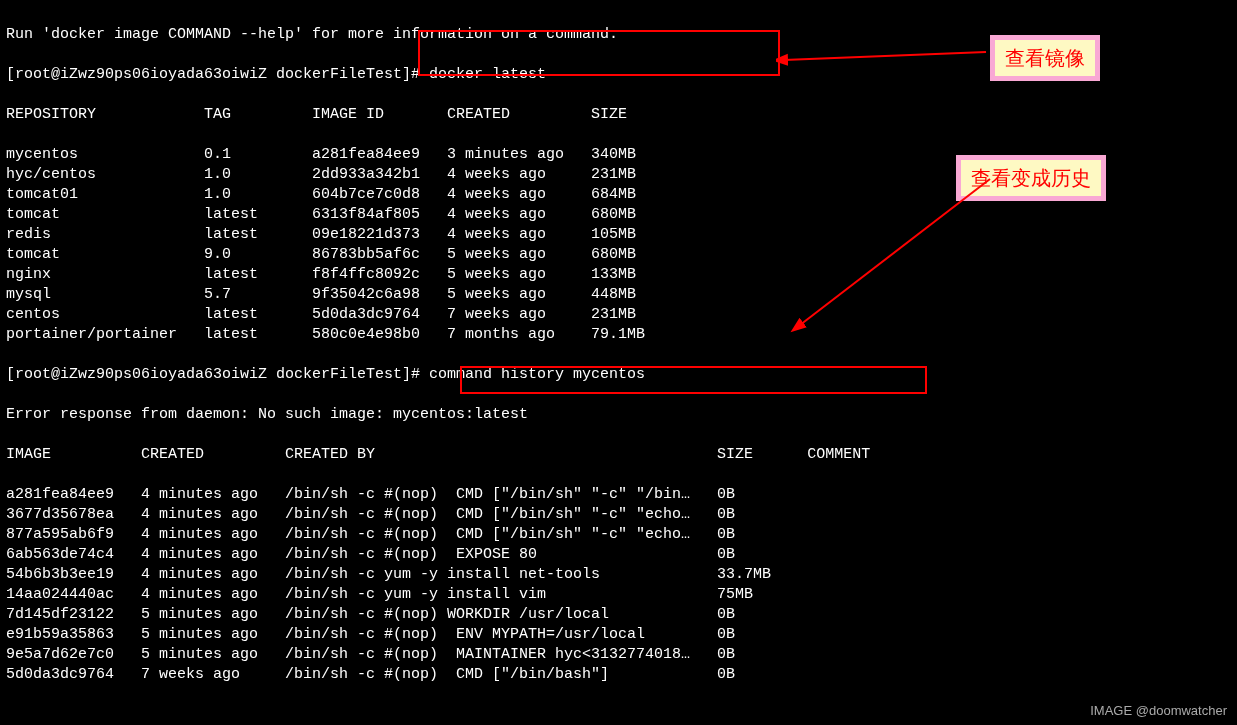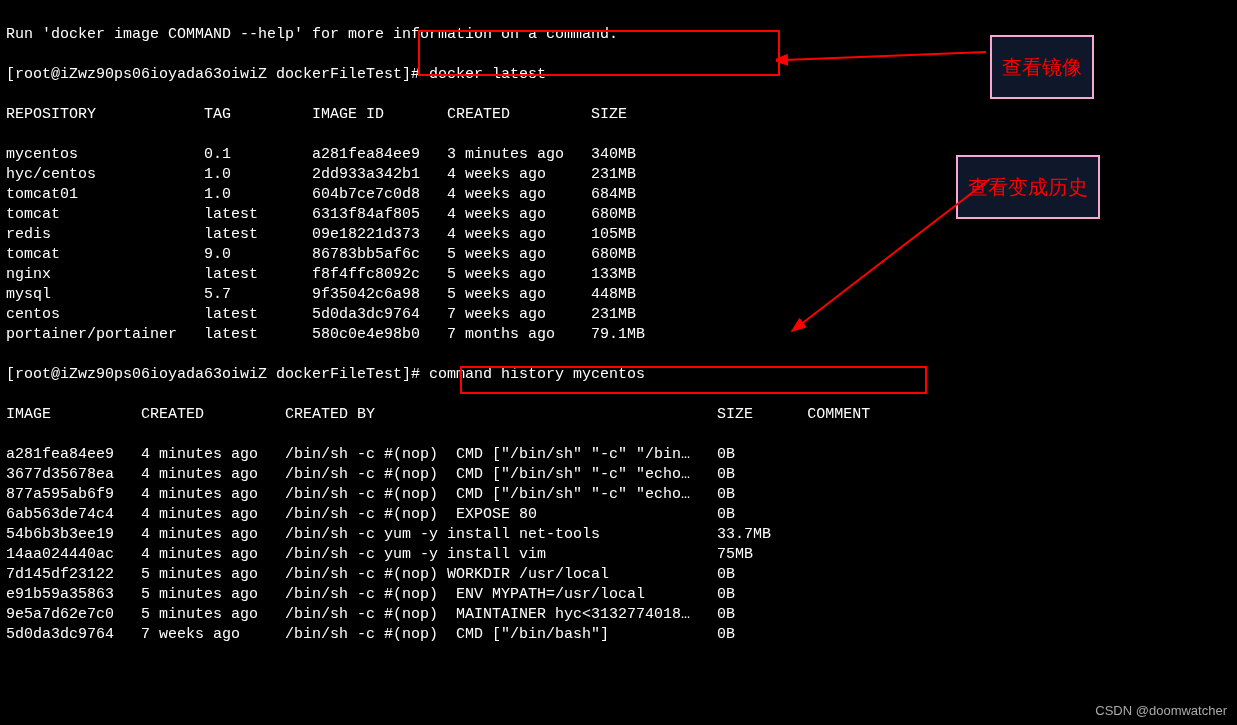--- a/index.html
+++ b/index.html
@@ -19,26 +19,26 @@
     padding: 5px 6px;
     white-space: pre;
   }
   .annotation-box {
     position: absolute;
     border: 2px solid #ff0000;
     pointer-events: none;
   }
   .annotation-label {
     position: absolute;
-    border: 2px solid #f9a8d4;
+    border: 5px solid #f9a8d4;
     color: #ff0000;
     font-family: "SimSun", "Microsoft YaHei", sans-serif;
     font-size: 20px;
-    padding: 20px 10px;
-    background: #0f172a;
+    padding: 8px 10px;
+    background: #fef9c3;
     pointer-events: none;
   }
   .arrow {
     position: absolute;
     pointer-events: none;
   }
   .watermark {
     position: absolute;
     bottom: 4px;
     right: 10px;
@@ -49,20 +49,21 @@
 </style>
 </head>
 <body>
 
 <div class="terminal">
 <div>Run 'docker image COMMAND --help' for more information on a command.</div>
 <div>[root@iZwz90ps06ioyada63oiwiZ dockerFileTest]# docker latest</div>
 <div>REPOSITORY            TAG         IMAGE ID       CREATED         SIZE</div>
 <div id="images-rows"><div>mycentos              0.1         a281fea84ee9   3 minutes ago   340MB</div><div>hyc/centos            1.0         2dd933a342b1   4 weeks ago     231MB</div><div>tomcat01              1.0         604b7ce7c0d8   4 weeks ago     684MB</div><div>tomcat                latest      6313f84af805   4 weeks ago     680MB</div><div>redis                 latest      09e18221d373   4 weeks ago     105MB</div><div>tomcat                9.0         86783bb5af6c   5 weeks ago     680MB</div><div>nginx                 latest      f8f4ffc8092c   5 weeks ago     133MB</div><div>mysql                 5.7         9f35042c6a98   5 weeks ago     448MB</div><div>centos                latest      5d0da3dc9764   7 weeks ago     231MB</div><div>portainer/portainer   latest      580c0e4e98b0   7 months ago    79.1MB</div></div>
 <div>[root@iZwz90ps06ioyada63oiwiZ dockerFileTest]# command history mycentos</div>
+<div>Error response from daemon: No such image: mycentos:latest</div>
 <div>IMAGE          CREATED         CREATED BY                                      SIZE      COMMENT</div>
 <div id="history-rows"><div>a281fea84ee9   4 minutes ago   /bin/sh -c #(nop)  CMD ["/bin/sh" "-c" "/bin…   0B        </div><div>3677d35678ea   4 minutes ago   /bin/sh -c #(nop)  CMD ["/bin/sh" "-c" "echo…   0B        </div><div>877a595ab6f9   4 minutes ago   /bin/sh -c #(nop)  CMD ["/bin/sh" "-c" "echo…   0B        </div><div>6ab563de74c4   4 minutes ago   /bin/sh -c #(nop)  EXPOSE 80                    0B        </div><div>54b6b3b3ee19   4 minutes ago   /bin/sh -c yum -y install net-tools             33.7MB    </div><div>14aa024440ac   4 minutes ago   /bin/sh -c yum -y install vim                   75MB      </div><div>7d145df23122   5 minutes ago   /bin/sh -c #(nop) WORKDIR /usr/local            0B        </div><div>e91b59a35863   5 minutes ago   /bin/sh -c #(nop)  ENV MYPATH=/usr/local        0B        </div><div>9e5a7d62e7c0   5 minutes ago   /bin/sh -c #(nop)  MAINTAINER hyc&lt;3132774018…   0B        </div><div>5d0da3dc9764   7 weeks ago     /bin/sh -c #(nop)  CMD ["/bin/bash"]            0B        </div></div>
 
 </div>
 
 <div class="annotation-box" style="left:418px; top:30px; width:358px; height:42px;"></div>
 <div class="annotation-label" style="left:990px; top:35px;">查看镜像</div>
 
 <div class="annotation-box" style="left:460px; top:366px; width:463px; height:24px;"></div>
 <div class="annotation-label" style="left:956px; top:155px;">查看变成历史</div>
@@ -78,13 +79,13 @@
 
 <svg class="arrow" style="left:790px; top:175px; width:210px; height:160px;">
   <defs>
     <marker id="ah2" markerWidth="10" markerHeight="10" refX="2" refY="3" orient="auto">
       <path d="M0,0 L0,6 L8,3 z" fill="#ff0000"></path>
     </marker>
   </defs>
   <line x1="200" y1="4" x2="10" y2="150" stroke="#ff0000" stroke-width="2" marker-end="url(#ah2)"></line>
 </svg>
 
-<div class="watermark">CSDN @doomwatcher</div>
+<div class="watermark">IMAGE @doomwatcher</div>
 
 </body></html>

